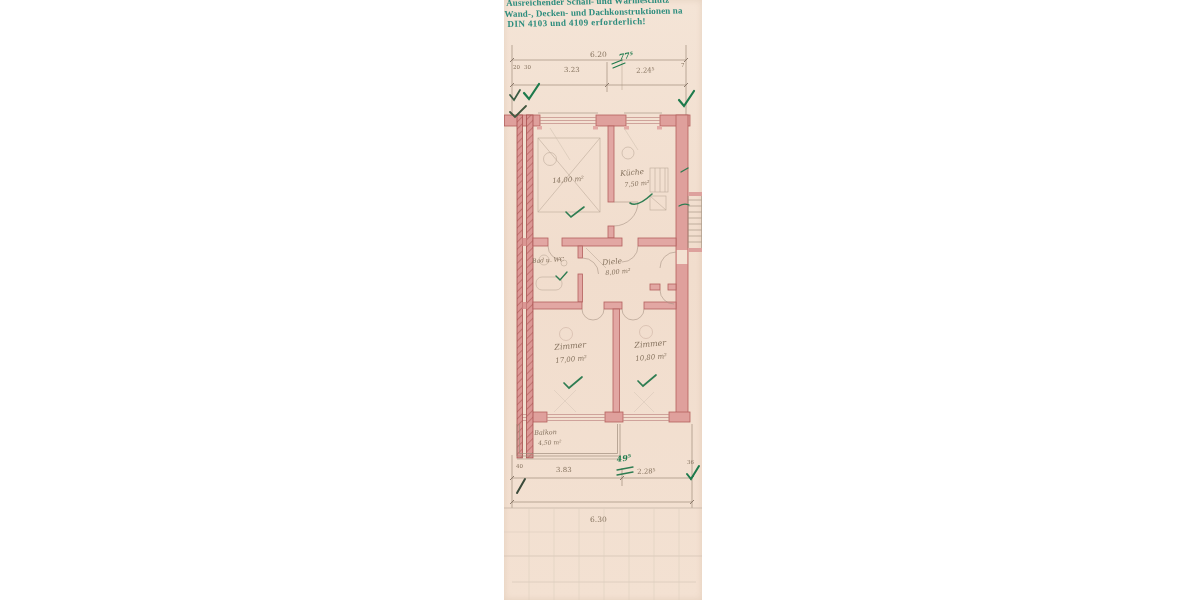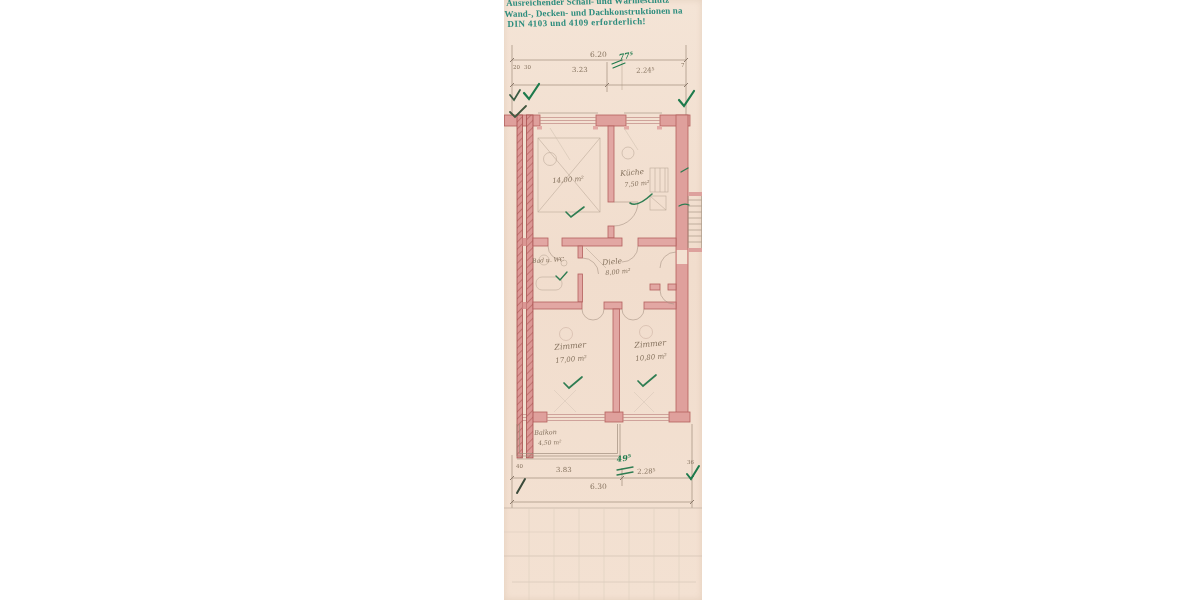--- a/index.html
+++ b/index.html
@@ -232,21 +232,21 @@
       </g>
     </svg>
 
     <div class="stamp">
       <div class="l1">Ausreichender Schall- und Wärmeschutz</div>
       <div class="l2">Wand-, Decken- und Dachkonstruktionen na</div>
       <div class="l3">DIN 4103 und 4109 erforderlich!</div>
     </div>
 
     <span class="t dim fs75" style="left:86px;top:50px;">6.20</span>
-    <span class="t dim fs7" style="left:68px;top:66px;">3.23</span>
+    <span class="t dim fs7" style="left:60px;top:66px;">3.23</span>
     <span class="t dim fs7" style="left:132px;top:67px;transform:rotate(-2deg);">2.24⁵</span>
     <span class="t dim fs55" style="left:9px;top:64px;">20</span>
     <span class="t dim fs55" style="left:20px;top:64px;">30</span>
     <span class="t dim fs55" style="left:177px;top:62px;">7</span>
     <span class="t green fs8" style="left:114px;top:52px;transform:rotate(-10deg);">77⁵</span>
 
     <span class="t pencil fs7" style="left:48px;top:177px;transform:rotate(-4deg);">14,00 m²</span>
     <span class="t pencil fs75" style="left:116px;top:169px;transform:rotate(-5deg);">Küche</span>
     <span class="t pencil fs65" style="left:120px;top:181px;transform:rotate(-5deg);">7,50 m²</span>
     <span class="t pencil fs6" style="left:28px;top:257px;transform:rotate(-3deg);">Bad u. WC</span>
@@ -256,17 +256,17 @@
     <span class="t pencil fs7" style="left:51px;top:357px;transform:rotate(-5deg);">17,00 m²</span>
     <span class="t pencil fs8" style="left:130px;top:341px;transform:rotate(-5deg);">Zimmer</span>
     <span class="t pencil fs7" style="left:131px;top:355px;transform:rotate(-5deg);">10,80 m²</span>
     <span class="t pencil fs65" style="left:30px;top:429px;transform:rotate(-2deg);">Balkon</span>
     <span class="t pencil fs6" style="left:34px;top:439px;transform:rotate(-2deg);">4,50 m²</span>
 
     <span class="t dim fs7" style="left:52px;top:466px;">3.83</span>
     <span class="t dim fs7" style="left:133px;top:468px;transform:rotate(-2deg);">2.28⁵</span>
     <span class="t dim fs55" style="left:12px;top:463px;">40</span>
     <span class="t dim fs55" style="left:183px;top:459px;">36</span>
-    <span class="t dim fs75" style="left:86px;top:482px;">6.30</span>
+    <span class="t dim fs75" style="left:86px;top:515px;">6.30</span>
     <span class="t green fs8" style="left:112px;top:454px;transform:rotate(-8deg);">49⁵</span>
 
   </div>
 </div>
 
 </body></html>

